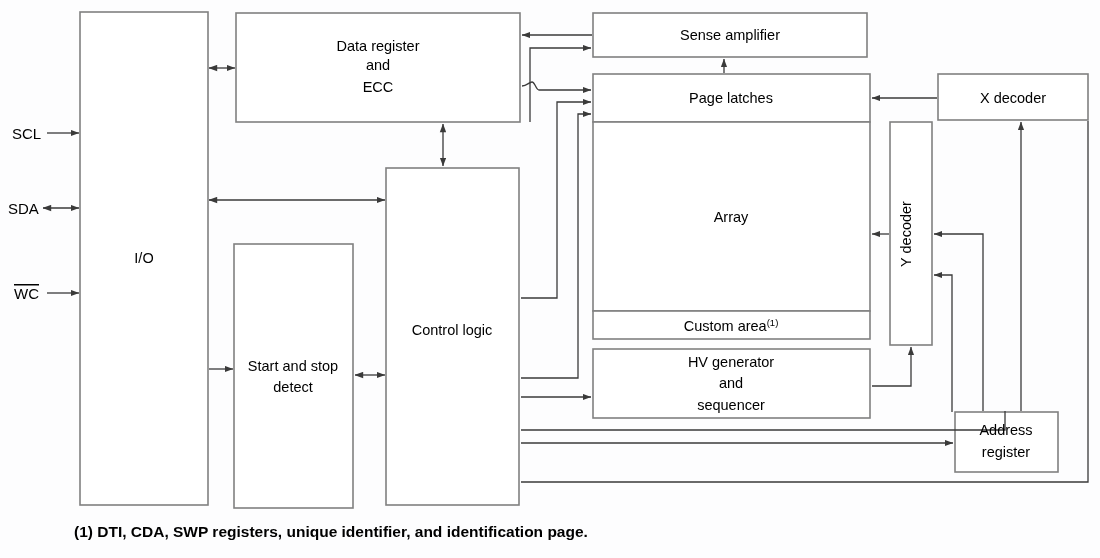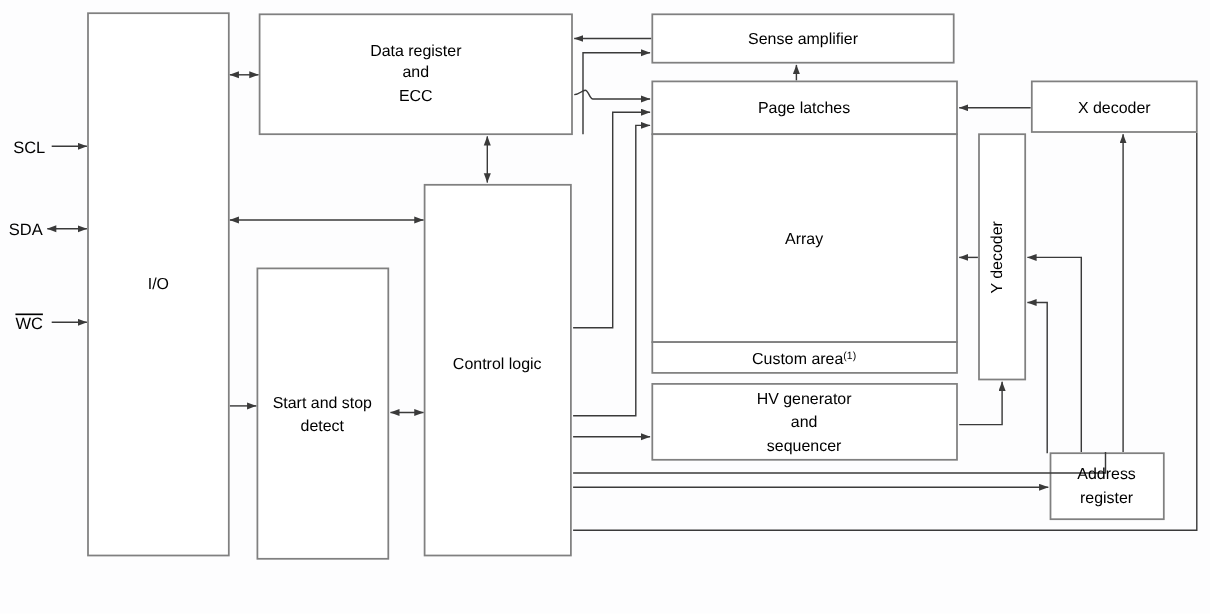--- a/index.html
+++ b/index.html
@@ -125,14 +125,15 @@
     <text class="lbl" x="911" y="234" transform="rotate(-90 911 234)">Y decoder</text>
 
     <text class="lbl" x="1006" y="435">Address</text>
     <text class="lbl" x="1006" y="457">register</text>
 
     <text class="lbl-sig" x="12" y="139">SCL</text>
     <text class="lbl-sig" x="8" y="214">SDA</text>
     <text class="lbl-sig" x="14" y="299" text-decoration="overline">WC</text>
   </svg>
 
+  <div class="footnote">(1) DTI, CDA, SWP registers, unique identifier, and identification page.</div>
 
 </div>
 
 </body></html>

